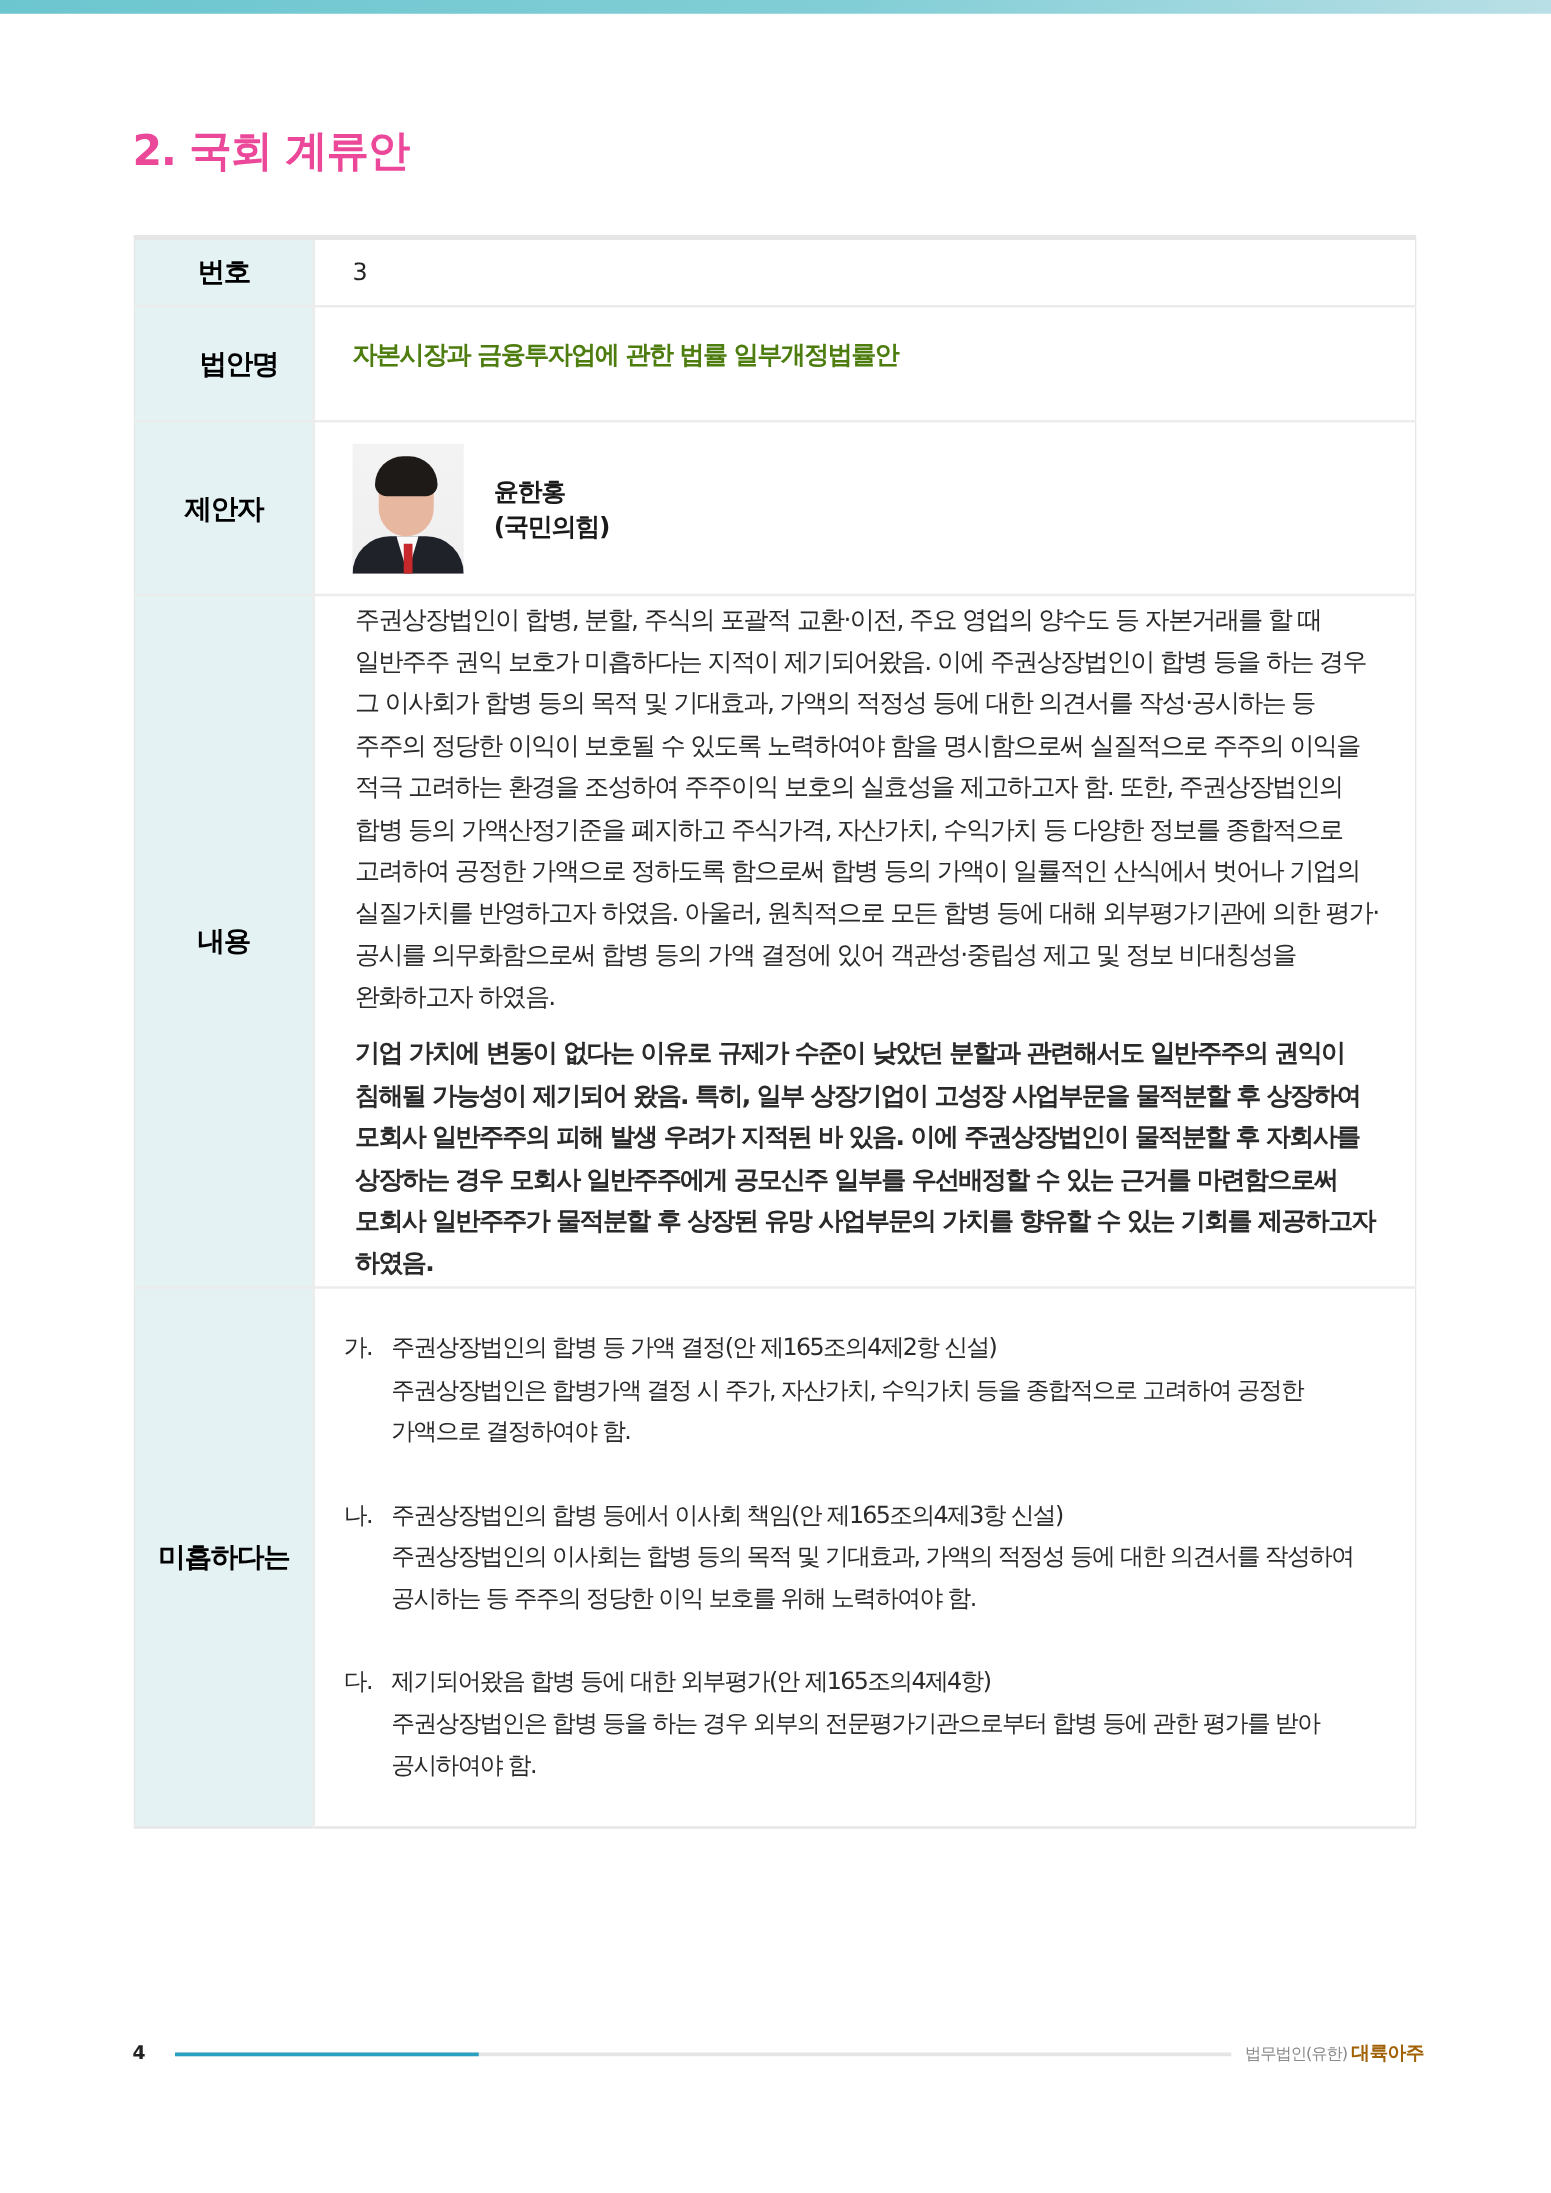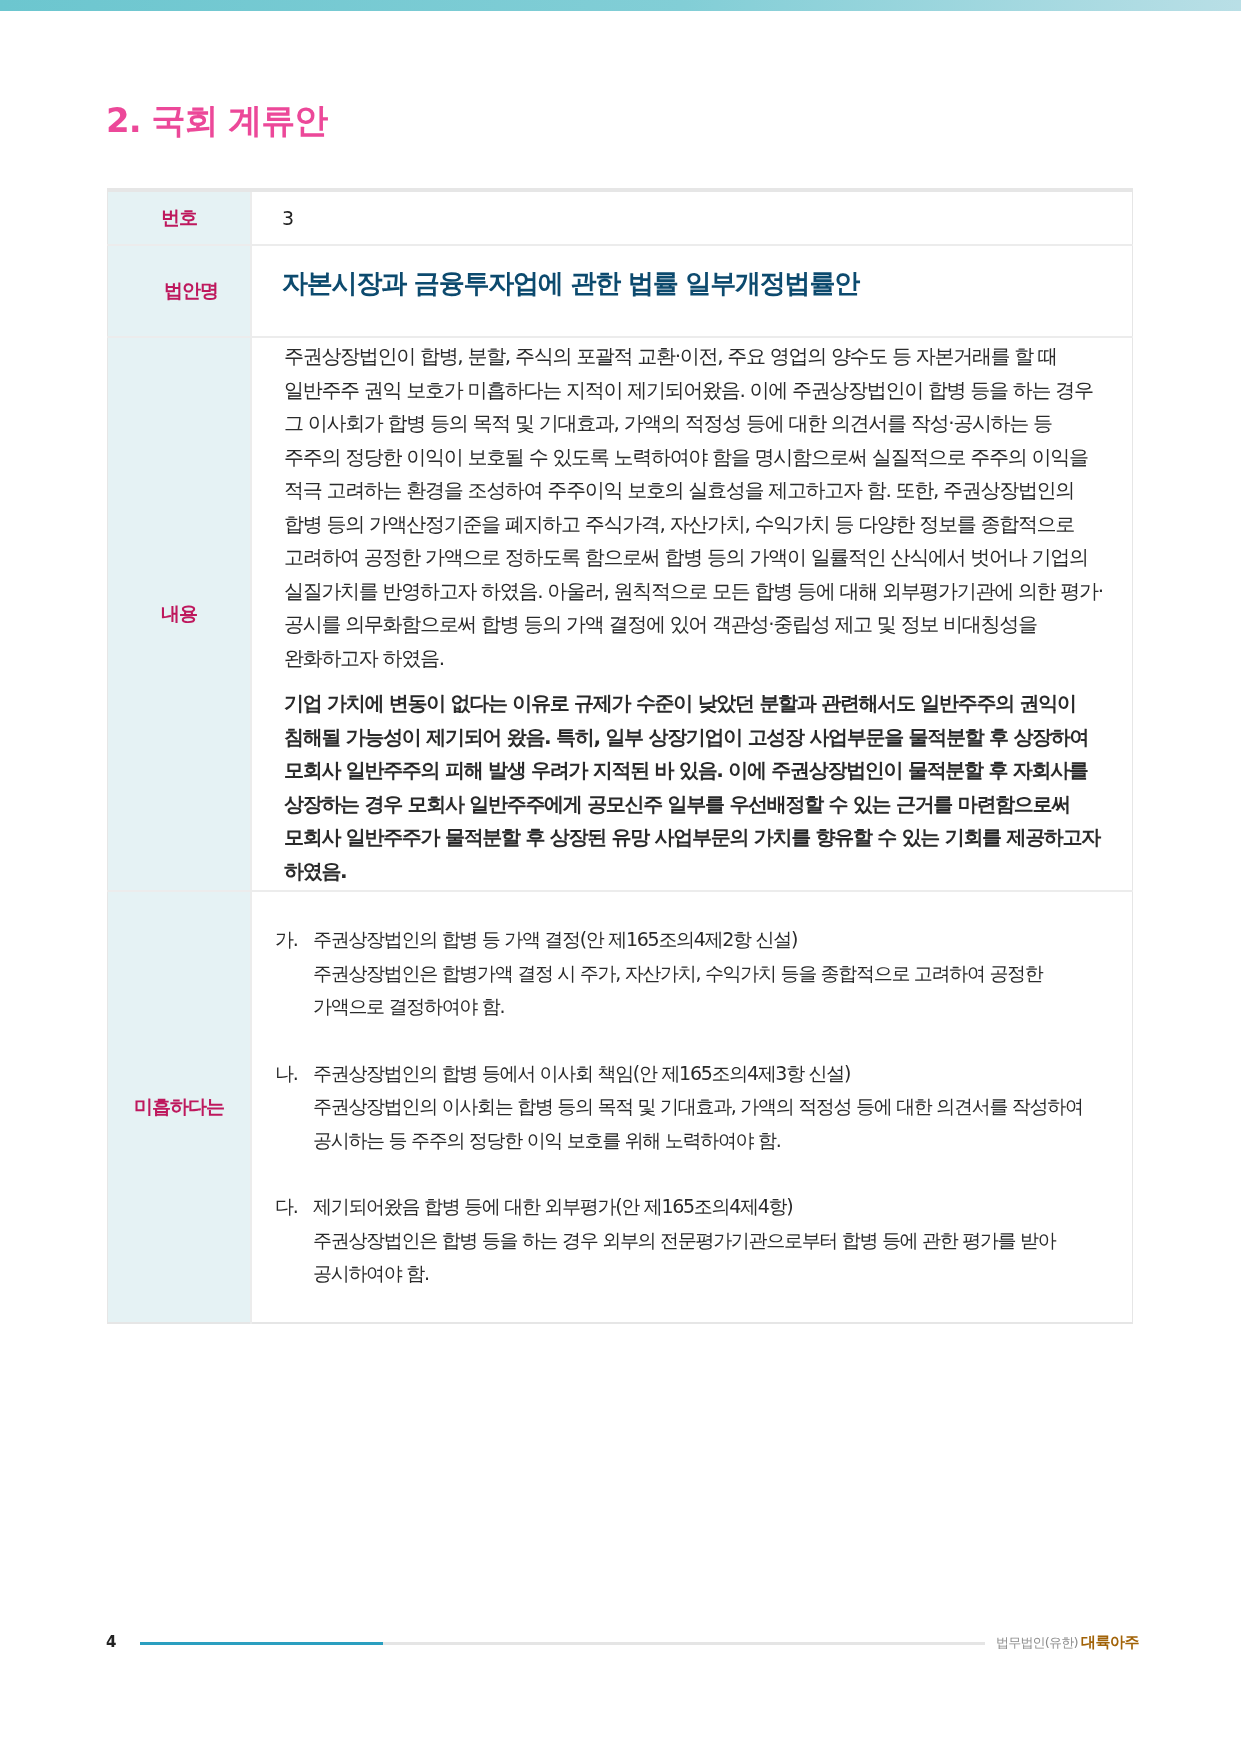--- a/index.html
+++ b/index.html
@@ -20,31 +20,31 @@
     .info-table {
       position: absolute; left: 107px; top: 188px; width: 1026px;
       border-collapse: collapse; border-top: 4px solid #e6e6e6;
       border-left: 1px solid #e6e6e6; border-right: 1px solid #e6e6e6;
       border-bottom: 2px solid #e6e6e6;
     }
     .info-table td { border-bottom: 2px solid #ececec; vertical-align: middle; padding: 0; }
     .info-table tr:last-child td { border-bottom: none; }
     .label-cell {
       width: 118px; background: #e5f2f4; text-align: center;
-      font-size: 19px; font-weight: bold; color: #be185d; letter-spacing: -1px;
+      font-size: 22px; font-weight: bold; color: #000000; letter-spacing: -1px;
       border-right: 2px solid #ececec;
     }
     .value-cell { padding-left: 30px !important; padding-right: 22px !important; }
     .row-number td { height: 52px; }
     .row-title td { height: 90px; padding-left: 24px; }
     .row-proposer td { height: 137px; }
     .row-content td { height: 549px; }
     .row-main td { height: 430px; }
     .num-val { font-size: 19px; color: #222; }
-    .title-val { font-size: 26px; font-weight: bold; letter-spacing: -1.2px; color: #0c4a6e; position: relative; top: -8px; }
+    .title-val { font-size: 20px; font-weight: bold; letter-spacing: -1.2px; color: #4d7c0f; position: relative; top: -8px; }
     .proposer-box { display: flex; align-items: center; }
     .photo {
       width: 89px; height: 104px; position: relative; overflow: hidden;
       background: linear-gradient(180deg, #f3f3f3 0%, #efefef 100%);
     }
     .photo .hair { position: absolute; left: 18px; top: 10px; width: 50px; height: 32px; background: #1e1a18; border-radius: 24px 24px 10px 10px; }
     .photo .face { position: absolute; left: 21px; top: 20px; width: 44px; height: 54px; background: #e7b7a0; border-radius: 22px 22px 24px 24px; }
     .photo .suit { position: absolute; left: 0; top: 74px; width: 89px; height: 30px; background: #20222a; border-radius: 30px 30px 0 0; }
     .photo .shirt { position: absolute; left: 35px; top: 74px; width: 18px; height: 30px; background: #fafafa; clip-path: polygon(0 0, 100% 0, 50% 100%); }
     .photo .tie { position: absolute; left: 41px; top: 80px; width: 7px; height: 24px; background: #c6282b; }
@@ -78,20 +78,38 @@
     <td class="value-cell">
       <span class="num-val">3</span>
     </td>
   </tr>
   <tr class="row-title">
     <td class="label-cell">법안명</td>
     <td class="value-cell">
       <span class="title-val">자본시장과 금융투자업에 관한 법률 일부개정법률안</span>
     </td>
   </tr>
+  <tr class="row-proposer">
+    <td class="label-cell">제안자</td>
+    <td class="value-cell">
+      <div class="proposer-box">
+        <div class="photo">
+          <div class="suit"></div>
+          <div class="shirt"></div>
+          <div class="tie"></div>
+          <div class="face"></div>
+          <div class="hair"></div>
+        </div>
+        <div class="proposer-text">
+          <div>윤한홍</div>
+          <div>(국민의힘)</div>
+        </div>
+      </div>
+    </td>
+  </tr>
   <tr class="row-content">
     <td class="label-cell">내용</td>
     <td class="value-cell">
       <p class="content-para">주권상장법인이 합병, 분할, 주식의 포괄적 교환·이전, 주요 영업의 양수도 등 자본거래를 할 때 일반주주 권익 보호가 미흡하다는 지적이 제기되어왔음. 이에 주권상장법인이 합병 등을 하는 경우 그 이사회가 합병 등의 목적 및 기대효과, 가액의 적정성 등에 대한 의견서를 작성·공시하는 등 주주의 정당한 이익이 보호될 수 있도록 노력하여야 함을 명시함으로써 실질적으로 주주의 이익을 적극 고려하는 환경을 조성하여 주주이익 보호의 실효성을 제고하고자 함. 또한, 주권상장법인의 합병 등의 가액산정기준을 폐지하고 주식가격, 자산가치, 수익가치 등 다양한 정보를 종합적으로 고려하여 공정한 가액으로 정하도록 함으로써 합병 등의 가액이 일률적인 산식에서 벗어나 기업의 실질가치를 반영하고자 하였음. 아울러, 원칙적으로 모든 합병 등에 대해 외부평가기관에 의한 평가·공시를 의무화함으로써 합병 등의 가액 결정에 있어 객관성·중립성 제고 및 정보 비대칭성을 완화하고자 하였음.</p>
       <p class="content-para">기업 가치에 변동이 없다는 이유로 규제가 수준이 낮았던 분할과 관련해서도 일반주주의 권익이 침해될 가능성이 제기되어 왔음. 특히, 일부 상장기업이 고성장 사업부문을 물적분할 후 상장하여 모회사 일반주주의 피해 발생 우려가 지적된 바 있음. 이에 주권상장법인이 물적분할 후 자회사를 상장하는 경우 모회사 일반주주에게 공모신주 일부를 우선배정할 수 있는 근거를 마련함으로써 모회사 일반주주가 물적분할 후 상장된 유망 사업부문의 가치를 향유할 수 있는 기회를 제공하고자 하였음.</p>
     </td>
   </tr>
   <tr class="row-main">
     <td class="label-cell">미흡하다는</td>
     <td class="value-cell">

